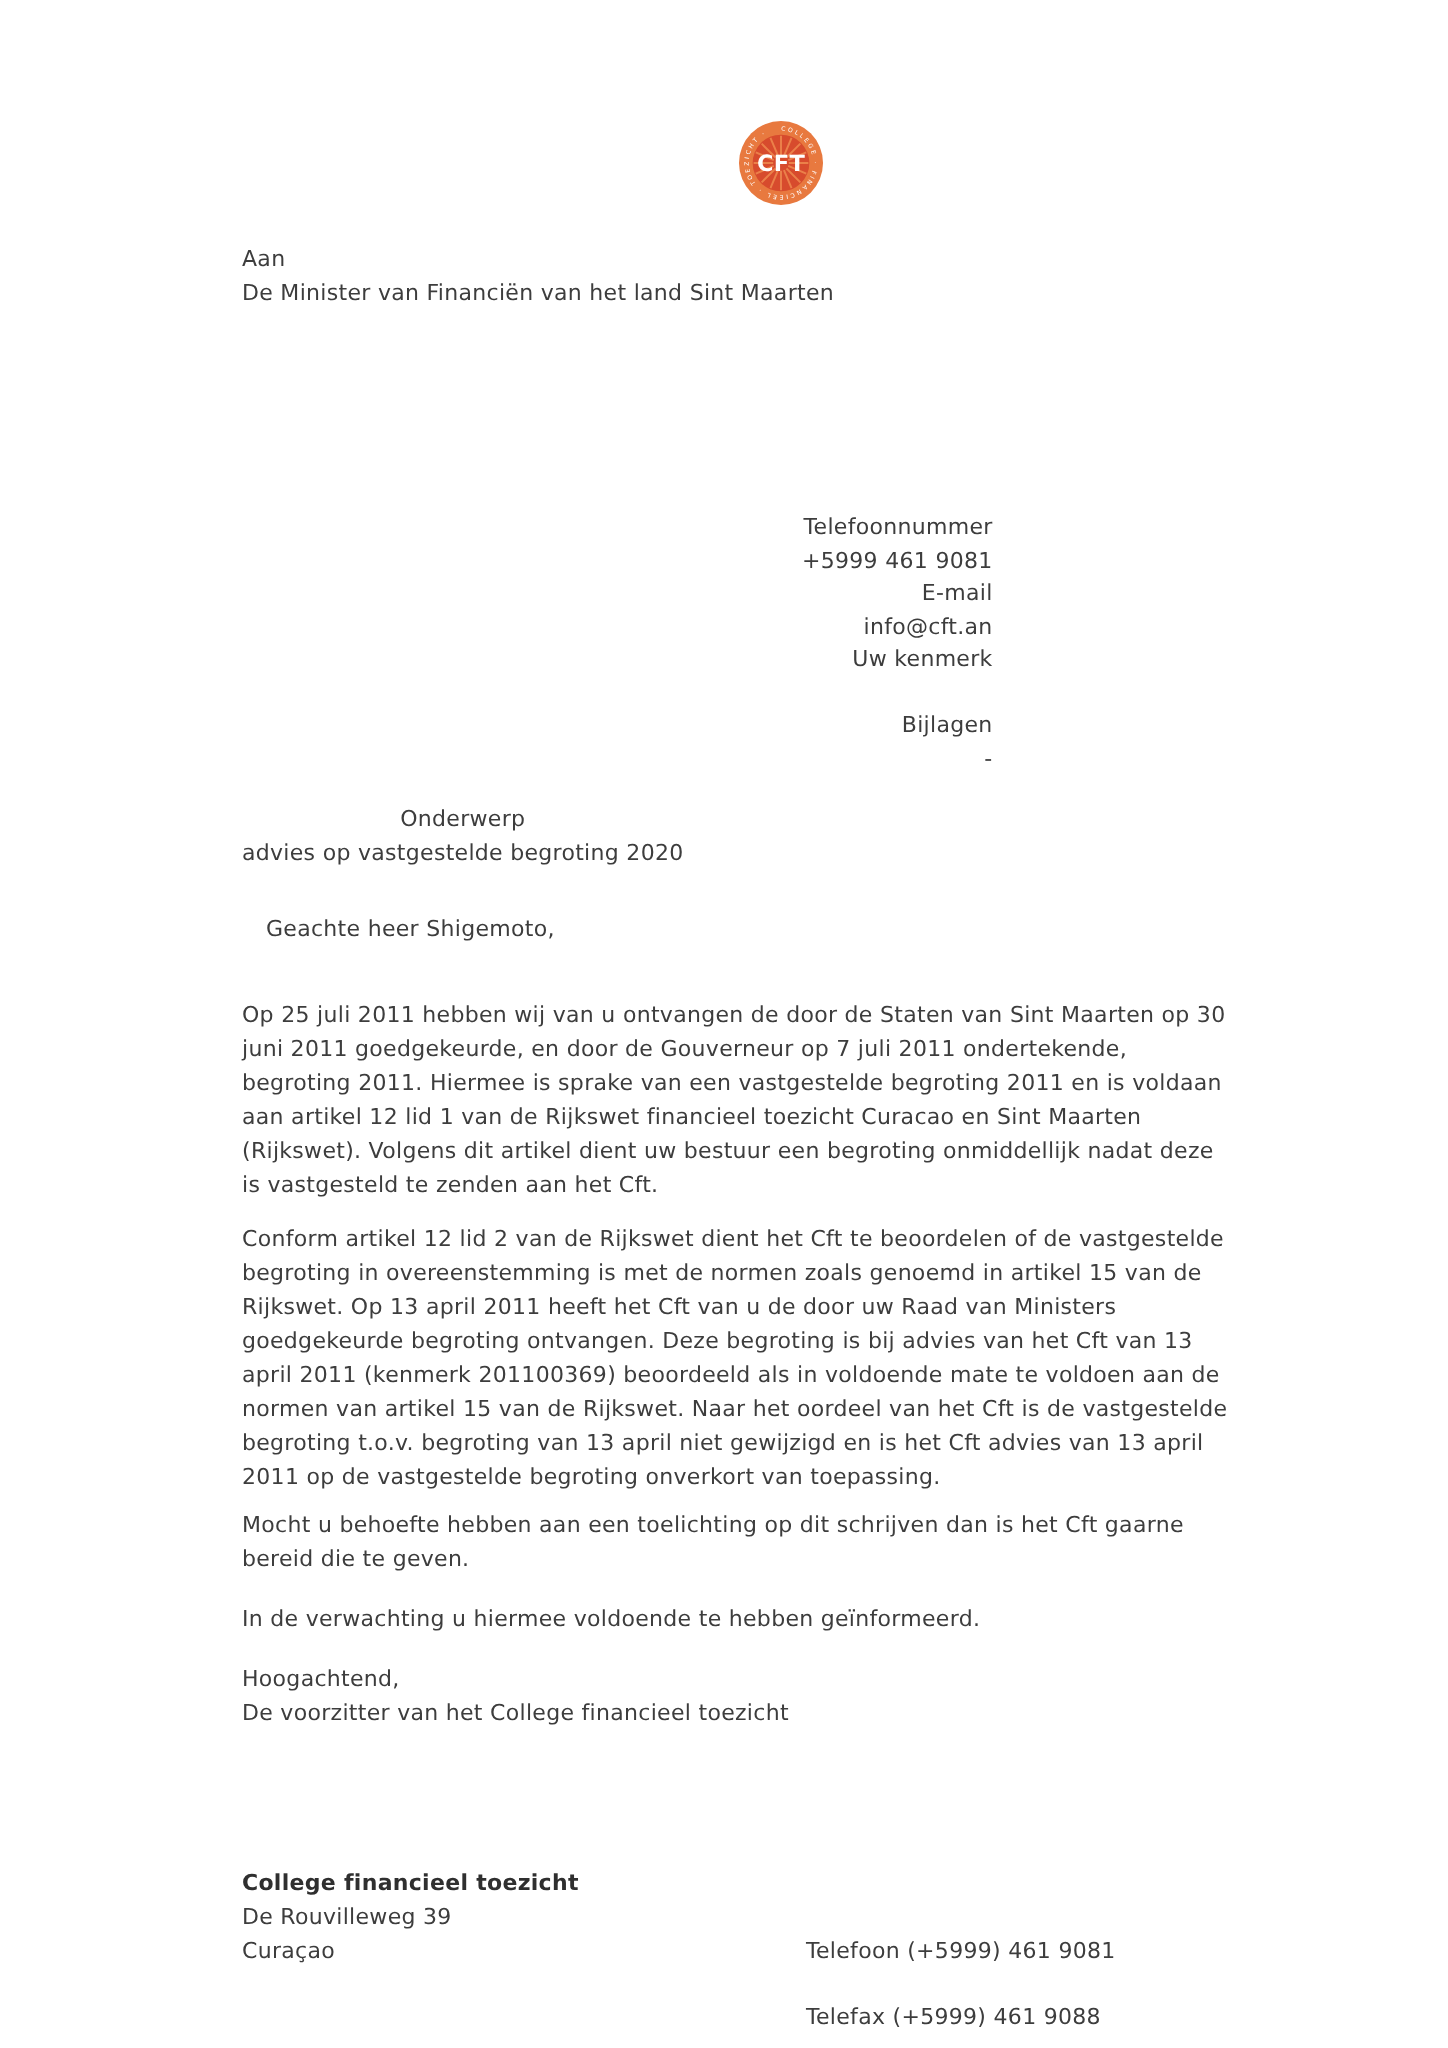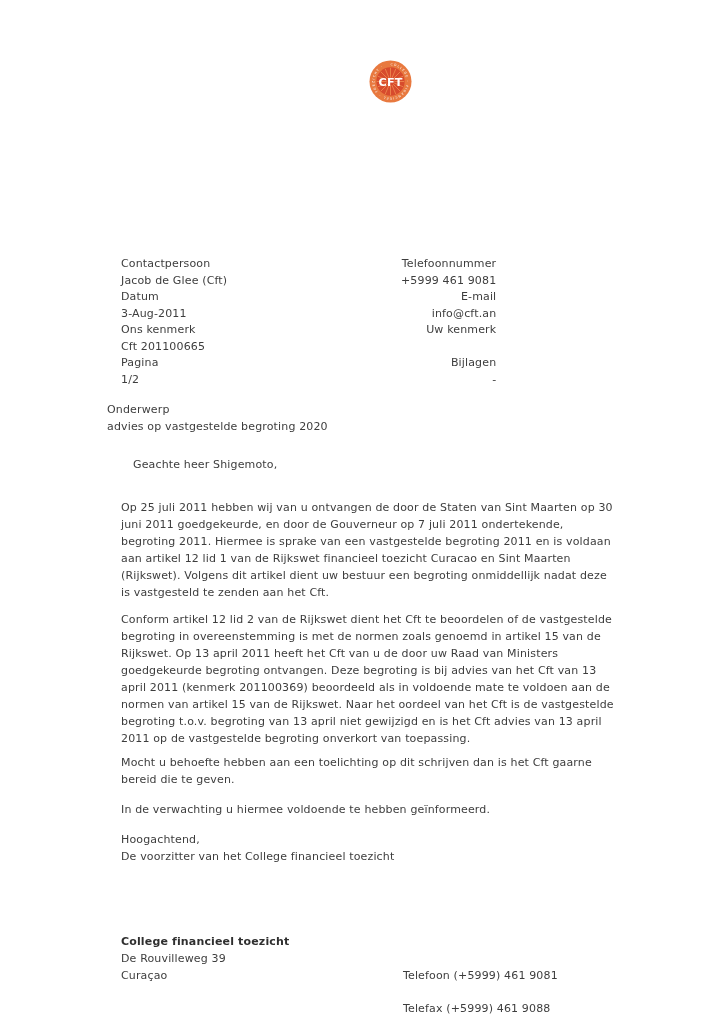--- a/index.html
+++ b/index.html
@@ -14,21 +14,21 @@
     overflow:hidden;
   }
   .logo { position:absolute; left:369px; top:60px; width:43px; height:43px; }
 
   .recipient { position:absolute; left:121px; top:121px; line-height:17px; }
 
   .meta { position:absolute; left:121px; top:256px; line-height:16.5px; }
   .meta-col-right { position:absolute; left:401px; top:256px; line-height:16.5px;text-align:right; }
   .meta-line { min-height:16.5px; }
 
-  .subject { position:absolute; left:107px; top:401px; line-height:17px; }
+  .subject { position:absolute; left:121px; top:401px; line-height:17px;text-align:center; }
 
   .body-text { position:absolute; left:121px; top:456px; width:540px; line-height:17px; }
   .salutation { margin:0 0 26px 12px; }
   .para { margin:0; white-space:pre-line; }
   .para.p1 { margin-top:0; }
   .para.p2 { margin-top:10px; }
   .para.p3 { margin-top:7px; }
   .para.p4 { margin-top:13px; }
   .closing { margin-top:13px; }
 
@@ -65,31 +65,25 @@
       <line x1="19.2" y1="19.2" x2="12.1" y2="12.1"></line>
       <line x1="20.5" y1="18.3" x2="16.6" y2="9.1"></line>
       <line x1="22" y1="18" x2="22" y2="8"></line>
       <line x1="23.5" y1="18.3" x2="27.4" y2="9.1"></line>
       <line x1="24.8" y1="19.2" x2="31.9" y2="12.1"></line>
       <line x1="25.7" y1="20.5" x2="34.9" y2="16.6"></line>
     </g>
     <text x="22" y="26.2" font-size="11.5" font-weight="bold" fill="#ffffff" text-anchor="middle" font-family="DejaVu Sans, Liberation Sans, sans-serif">CFT</text>
   </svg>
 
+  <div class="recipient">
+    <div>Aan</div>
+    <div>De Minister van Financiën van het land Sint Maarten</div>
+  </div>
 
-  <div class="meta">
-    <div class="meta-line">Contactpersoon</div>
-    <div class="meta-line">Jacob de Glee (Cft)</div>
-    <div class="meta-line">Datum</div>
-    <div class="meta-line">3-Aug-2011</div>
-    <div class="meta-line">Ons kenmerk</div>
-    <div class="meta-line">Cft 201100665</div>
-    <div class="meta-line">Pagina</div>
-    <div class="meta-line">1/2</div>
-  </div>
 
   <div class="meta-col-right">
     <div class="meta-line">Telefoonnummer</div>
     <div class="meta-line">+5999 461 9081</div>
     <div class="meta-line">E-mail</div>
     <div class="meta-line">info@cft.an</div>
     <div class="meta-line">Uw kenmerk</div>
     <div class="meta-line"> </div>
     <div class="meta-line">Bijlagen</div>
     <div class="meta-line">-</div>

